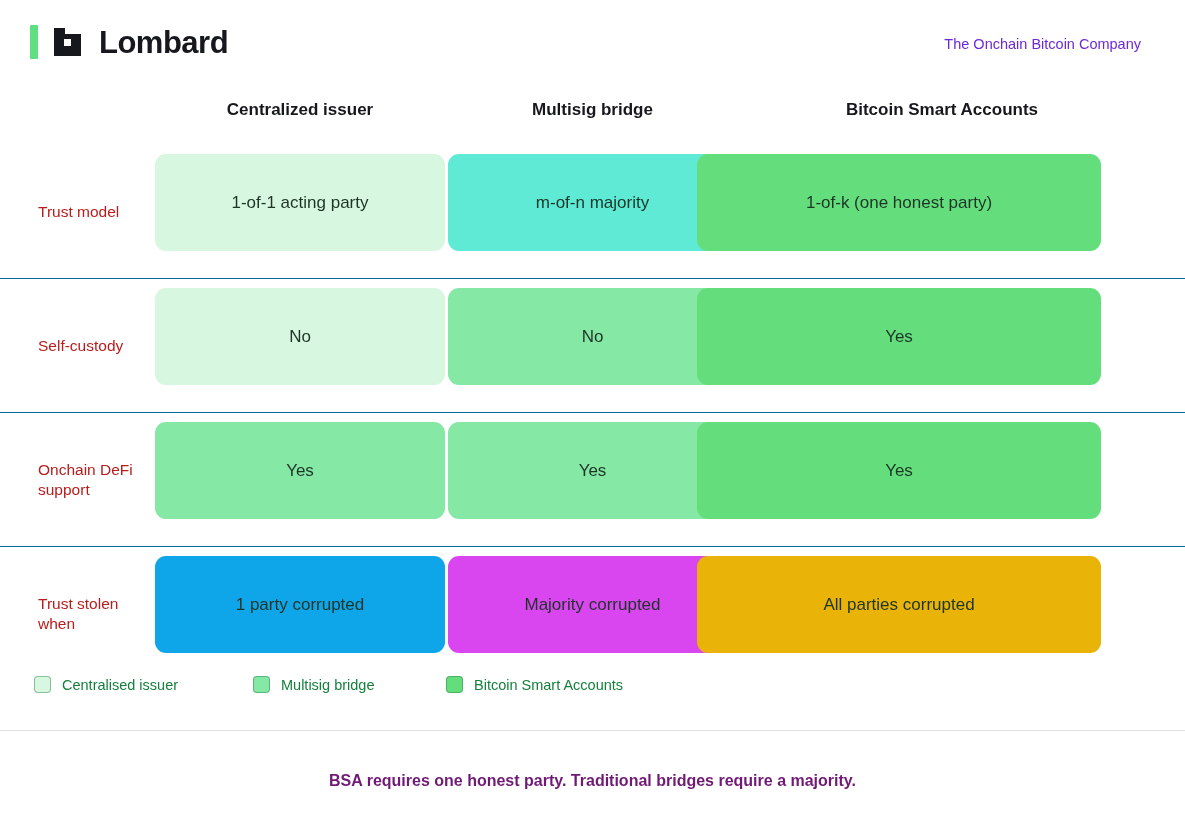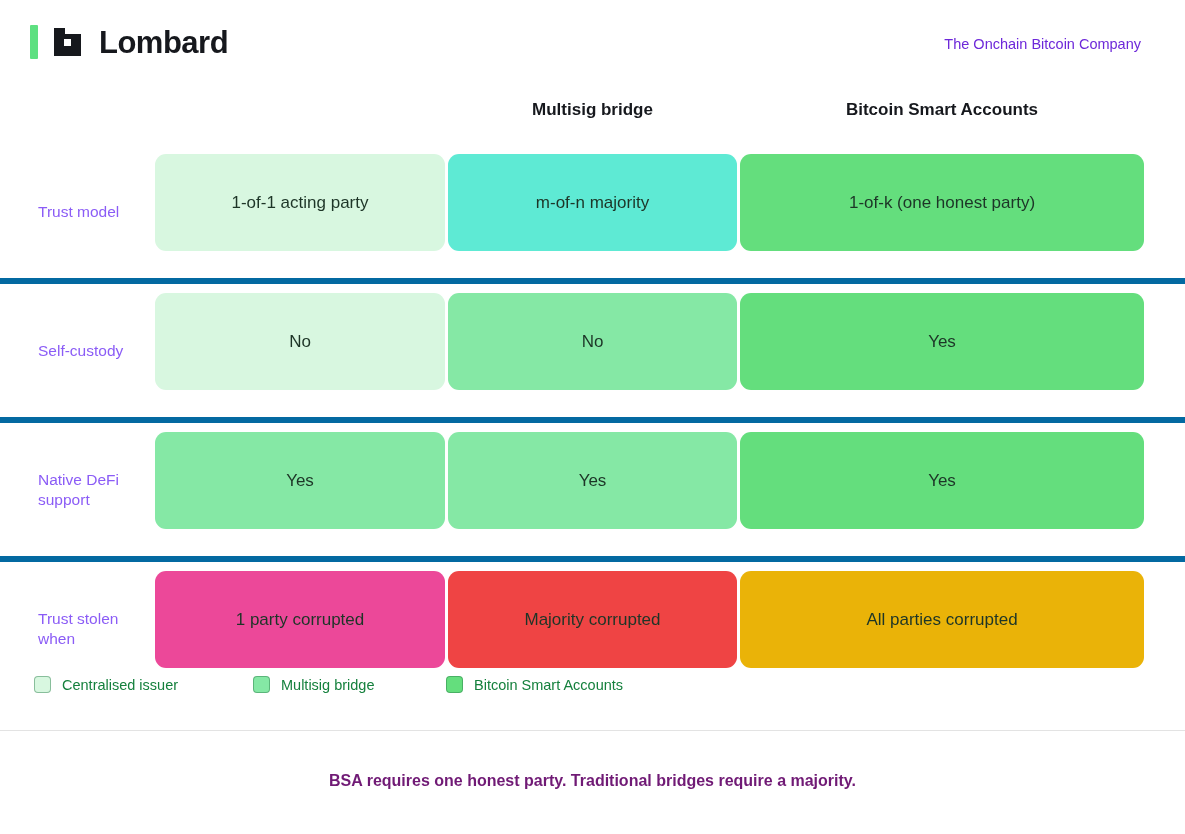--- a/index.html
+++ b/index.html
@@ -37,36 +37,36 @@
   .colhead{
     position:absolute;top:0;text-align:center;
     font-size:17px;font-weight:700;color:#16181d;white-space:nowrap;
   }
   .colhead.c1{left:155px;width:290px;}
   .colhead.c2{left:448px;width:289px;}
   .colhead.c3{left:740px;width:404px;}
 
   .rows{position:absolute;left:0;top:145px;width:1185px;}
   .row{position:relative;height:133px;}
-  .row + .row{border-top:6px solid #0369a1;}
+  .row + .row{border-top:1px solid #0369a1;}
   .row-label{
     position:absolute;left:38px;top:50%;transform:translateY(-50%);
-    width:110px;font-size:15.5px;line-height:1.32;color:#8b5cf6;
+    width:110px;font-size:15.5px;line-height:1.32;color:#b91c1c;
   }
   .cells{position:absolute;left:0;top:0;height:133px;width:1185px;}
   .cell{
     position:absolute;top:9px;height:97px;
     border-radius:11px;
     display:flex;align-items:center;justify-content:center;
     font-size:17px;color:#1d3527;text-align:center;
     box-sizing:border-box;padding:0 1px;
   }
   .cell.c1{left:155px;width:290px;}
   .cell.c2{left:448px;width:289px;}
-  .cell.c3{left:740px;width:404px;text-align:center;}
+  .cell.c3{left:697px;width:404px;text-align:center;}
 
   
   .legend{
     position:absolute;left:0;top:676px;width:1185px;height:38px;
   }
   .legend-item{
     position:absolute;top:0;display:flex;align-items:center;
     font-size:14.5px;color:#15803d;white-space:nowrap;
   }
   .legend-item.l0{left:34px;}
@@ -104,20 +104,21 @@
           <path d="M24 8 H29 V30 H24 Z" fill="#16181d"></path>
           <path d="M12 8 H29 V13 H12 Z" fill="#16181d"></path>
         </svg>
       </div>
       <div class="brand-name">Lombard</div>
     </div>
     <div class="tagline">The Onchain Bitcoin Company</div>
   </div>
 
   <div class="col-headers">
+    <div class="colhead c1">Centralized issuer</div>
     <div class="colhead c2">Multisig bridge</div>
     <div class="colhead c3">Bitcoin Smart Accounts</div>
   </div>
 
   <div class="rows">
 
     <div class="row">
       <div class="row-label">Trust model</div>
       <div class="cells">
         <div class="cell c1" style="background: rgb(216, 247, 224);">1-of-1 acting party</div>
@@ -129,33 +130,33 @@
     <div class="row">
       <div class="row-label">Self-custody</div>
       <div class="cells">
         <div class="cell c1" style="background: rgb(216, 247, 224);">No</div>
         <div class="cell c2" style="background: rgb(133, 232, 165);">No</div>
         <div class="cell c3" style="background: rgb(100, 222, 125);">Yes</div>
       </div>
     </div>
 
     <div class="row">
-      <div class="row-label">Native DeFi support</div>
+      <div class="row-label">Onchain DeFi support</div>
       <div class="cells">
         <div class="cell c1" style="background: rgb(133, 232, 165);">Yes</div>
         <div class="cell c2" style="background: rgb(133, 232, 165);">Yes</div>
         <div class="cell c3" style="background: rgb(100, 222, 125);">Yes</div>
       </div>
     </div>
 
     <div class="row">
       <div class="row-label">Trust stolen when</div>
       <div class="cells">
-        <div class="cell c1" style="background: #ec4899;">1 party corrupted</div>
-        <div class="cell c2" style="background: #ef4444;">Majority corrupted</div>
+        <div class="cell c1" style="background: #0ea5e9;">1 party corrupted</div>
+        <div class="cell c2" style="background: #d946ef;">Majority corrupted</div>
         <div class="cell c3" style="background: #eab308;">All parties corrupted</div>
       </div>
     </div>
 
   </div>
 
   <div class="legend">
     <div class="legend-item l0">
       <span class="swatch" style="background: rgb(216, 247, 224);"></span>
       <span>Centralised issuer</span>

